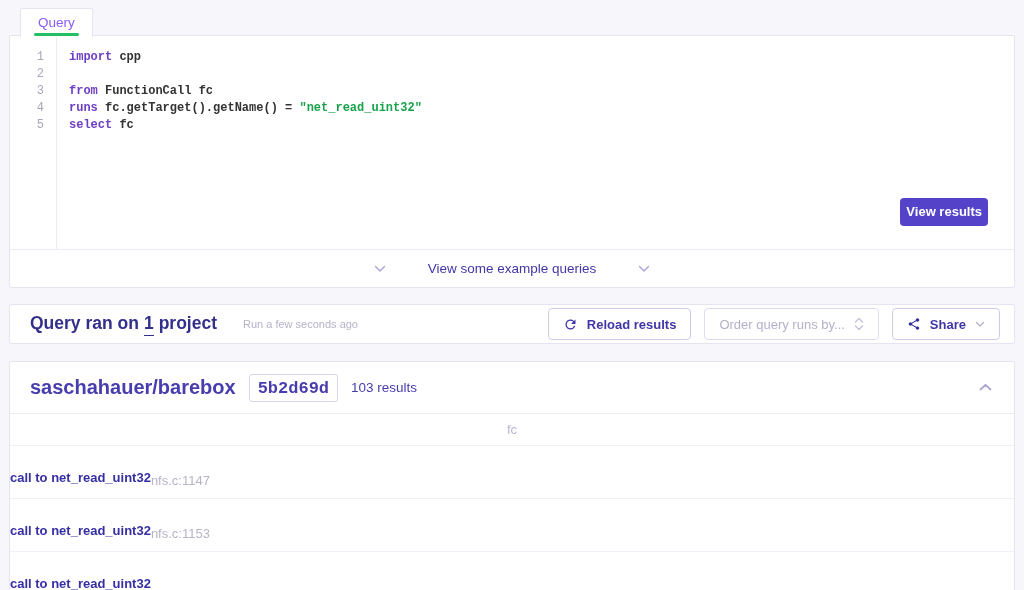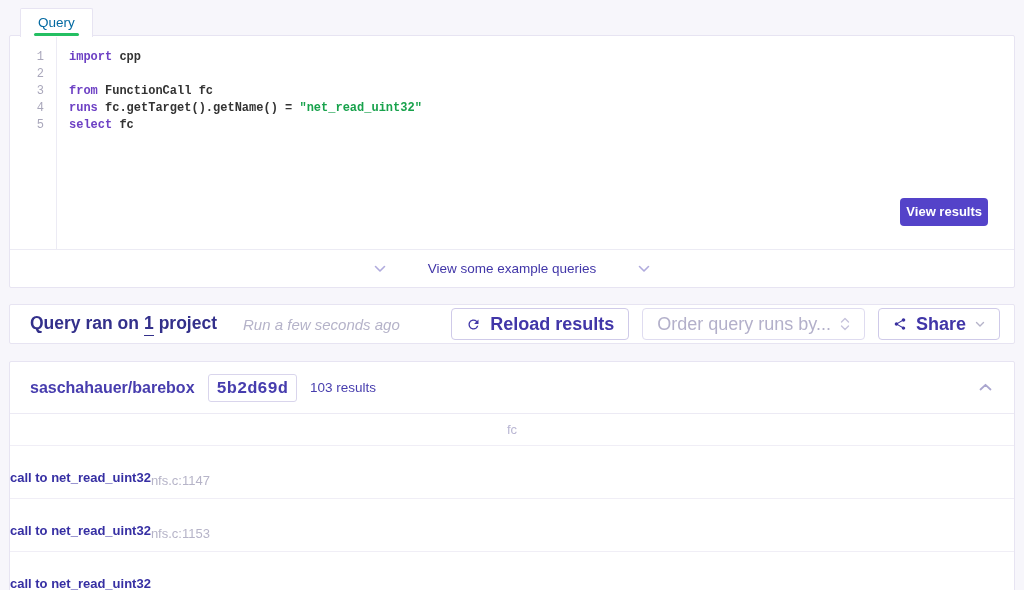--- a/index.html
+++ b/index.html
@@ -22,21 +22,21 @@
   .tab {
     position: absolute;
     top: -28px; left: 10px;
     height: 29px;
     padding: 0 17px;
     background: #fff;
     border: 1px solid #e7e4f2;
     border-bottom: none;
     border-radius: 2px 2px 0 0;
     font-size: 13.5px;
-    color: #0369a1;
+    color: #8b5cf6;
     line-height: 27px;
     z-index: 2;
   }
   .tab-underline {
     position: absolute;
     left: 13px; right: 13px; bottom: 1px;
     height: 3px;
     background: #24bf62;
     border-radius: 2px;
   }
@@ -102,32 +102,32 @@
     gap: 5px;
     font-size: 17.5px;
     font-weight: 700;
     color: #33308b;
   }
   .project-count {
     border-bottom: 1px solid #33308b;
     padding-bottom: 1px;
     cursor: default;
   }
-  .run-timestamp { margin-left: 26px; font-size: 15px; color: #b5b3c9; font-style: italic; }
+  .run-timestamp { margin-left: 26px; font-size: 11px; color: #b5b3c9; }
   .run-actions { margin-left: auto; display: flex; align-items: center; gap: 13px; }
   .btn {
     height: 32px;
     display: inline-flex;
     align-items: center;
     gap: 9px;
     padding: 0 14px;
     background: #fff;
     border: 1px solid #cfcae9;
     border-radius: 4px;
-    font-size: 18px;
+    font-size: 13px;
     font-weight: 700;
     color: #4136a8;
     cursor: pointer;
     font-family: "Liberation Sans", sans-serif;
   }
   .order-select {
     border-color: #dfdcf0;
     color: #b3b0ca;
     font-weight: 400;
     min-width: 156px;
@@ -136,21 +136,21 @@
 
   
   .results-panel { margin-top: 17px; height: 300px; overflow: hidden; }
   .results-header {
     height: 51px;
     display: flex;
     align-items: center;
     gap: 13px;
     padding: 0 22px 0 20px;
   }
-  .project-name { font-size: 16px; font-weight: 700; color: #473dae; cursor: pointer; }
+  .project-name { font-size: 20px; font-weight: 700; color: #473dae; cursor: pointer; }
   .commit-badge {
     font-family: "Liberation Mono", monospace;
     font-size: 17px;
     font-weight: 700;
     color: #473dae;
     border: 1px solid #d9d5ec;
     border-radius: 3px;
     padding: 4px 8px 3px;
   }
   .results-count { font-size: 13.5px; color: #473dae; }

